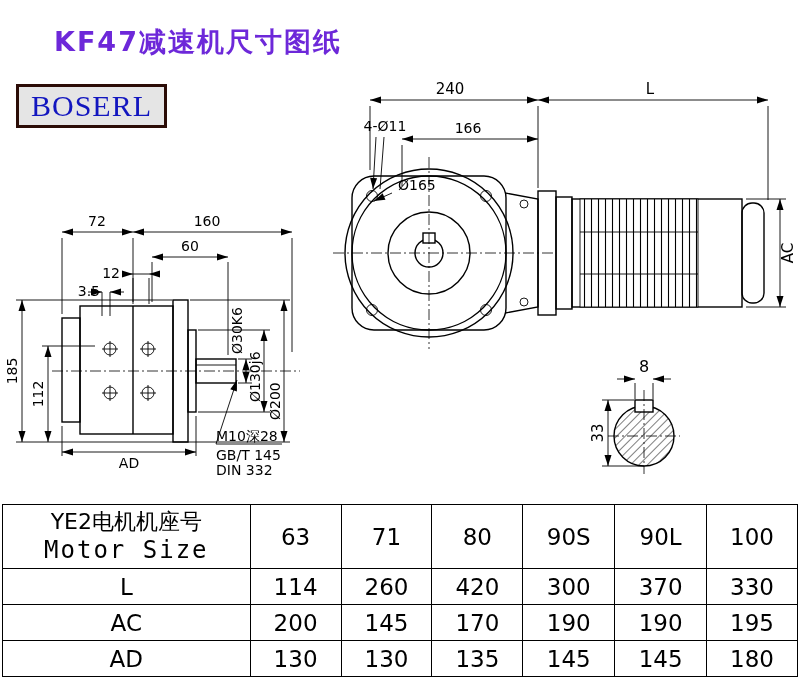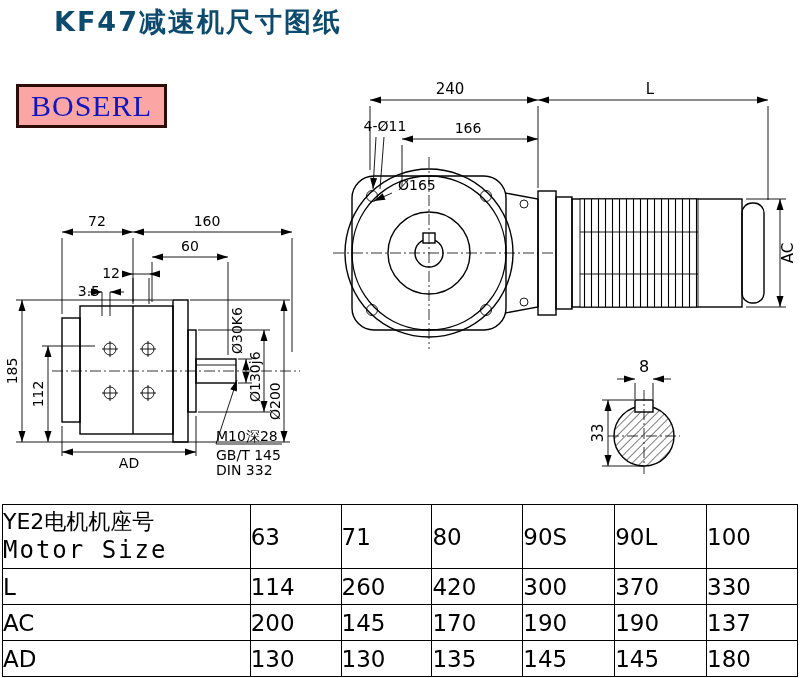--- a/index.html
+++ b/index.html
@@ -2,43 +2,43 @@
 <html><head>
 <meta charset="utf-8">
 <style>
   * { margin:0; padding:0; box-sizing:border-box; }
   html,body { background:#fff; }
   body {
     width:800px; height:678px; position:relative; overflow:hidden;
     font-family:"DejaVu Sans", sans-serif; color:#000;
   }
   .title {
-    position:absolute; left:54px; top:4px;
-    font-size:27px; font-weight:bold; letter-spacing:2px; color:#0c4a6e;
+    position:absolute; left:54px; top:24px;
+    font-size:27px; font-weight:bold; letter-spacing:2px; color:#6d28d9;
   }
   .logo {
     position:absolute; left:16px; top:84px;
-    border:3px solid #2b0c06; background:#fca5a5; padding:2px 12px;
+    border:3px solid #2b0c06; background:#e5e5e5; padding:2px 12px;
   }
   .logo-text {
     font-family:"Liberation Serif", serif;
     font-size:30px; color:#1216bf; letter-spacing:1px;
   }
   svg.drawing { position:absolute; left:0; top:0; }
   svg .o  { stroke:#000; stroke-width:1.4; fill:none; }
   svg .of { stroke:#000; stroke-width:1.4; fill:#fff; }
   svg .d  { stroke:#000; stroke-width:0.9; fill:none; }
   svg .cl { stroke:#000; stroke-width:0.8; fill:none; stroke-dasharray:11 3 2 3; }
   svg text { fill:#000; stroke:none; font-family:"DejaVu Sans", sans-serif; font-size:14px; }
   svg text.big { font-size:16px; }
   svg text.mid { font-size:15px; }
 
   table.dim-table {
     position:absolute; left:2px; top:504px; width:796px;
-    border-collapse:collapse; 
+    border-collapse:collapse; text-align:center;
   }
   table.dim-table td {
     border:1.5px solid #000; font-size:23px; padding:0; vertical-align:middle;
   }
   table.dim-table tr.sizes td { height:64px; }
   table.dim-table tr.vals td  { height:36px; }
   .hdr-cn { font-size:22px; line-height:1.3; }
   .hdr-en { font-size:24px; font-family:"DejaVu Sans Mono", monospace; letter-spacing:2px; line-height:1.2; }
 </style>
 </head>
@@ -257,21 +257,21 @@
     <td>370</td>
     <td>330</td>
   </tr>
   <tr class="vals">
     <td>AC</td>
     <td>200</td>
     <td>145</td>
     <td>170</td>
     <td>190</td>
     <td>190</td>
-    <td>137</td>
+    <td>195</td>
   </tr>
   <tr class="vals">
     <td>AD</td>
     <td>130</td>
     <td>130</td>
     <td>135</td>
     <td>145</td>
     <td>145</td>
     <td>180</td>
   </tr>

